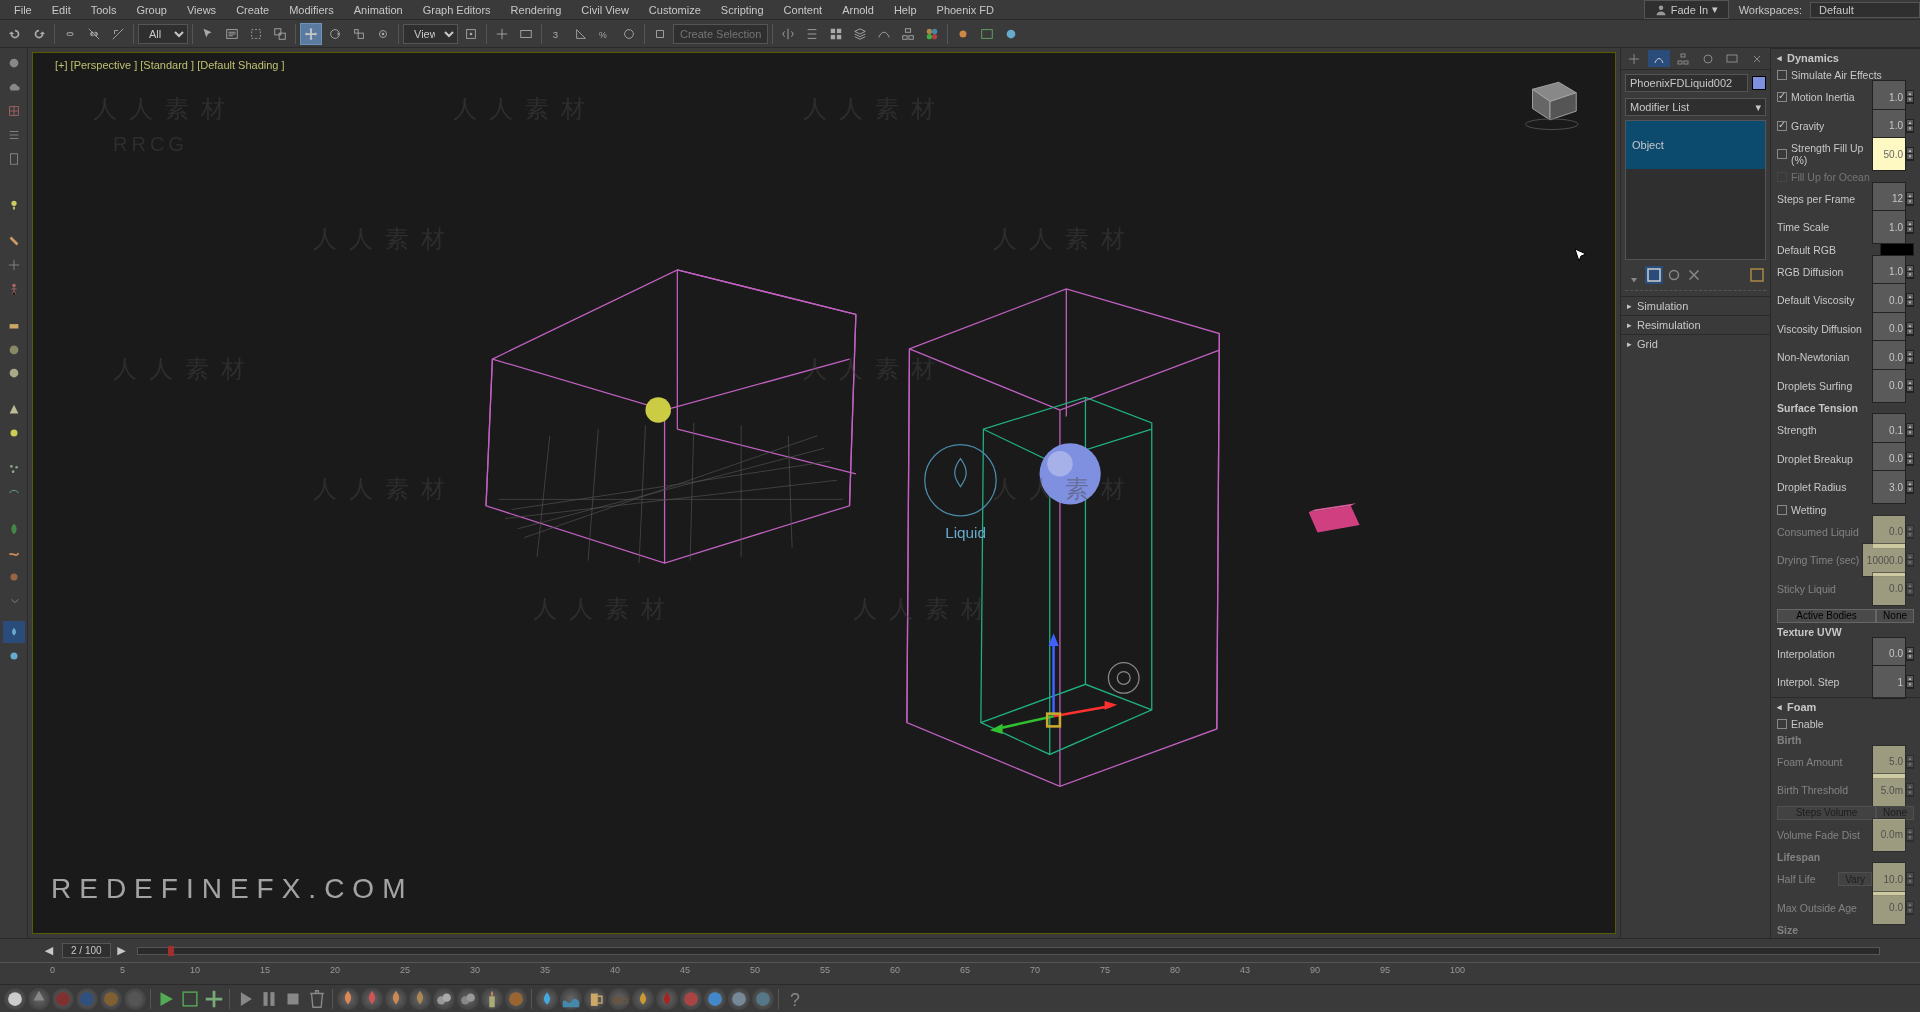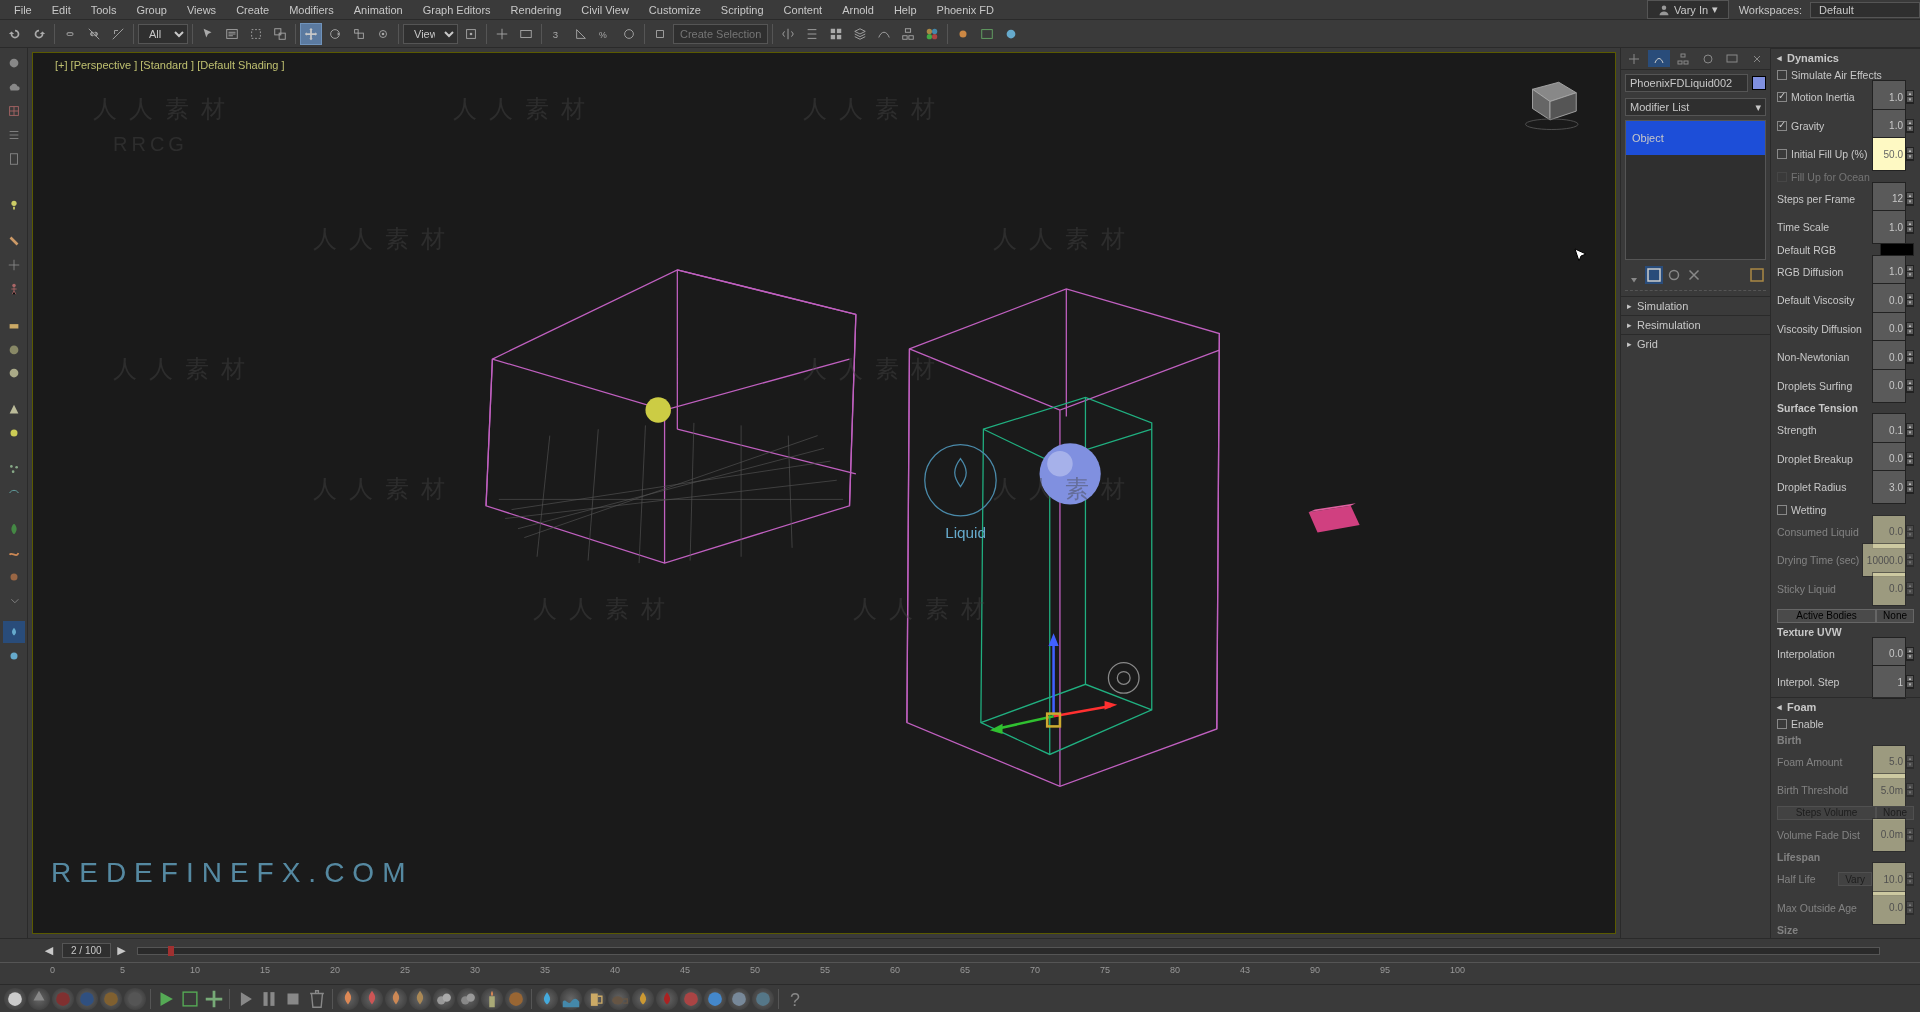--- a/index.html
+++ b/index.html
@@ -25,33 +25,33 @@
 
 .main { display:flex; height:calc(1012px - 20px - 28px - 24px - 22px - 28px); }
 .left-rail { width:28px; background:#3a3a3a; display:flex; flex-direction:column; align-items:center; padding-top:4px; gap:2px; border-right:1px solid #2a2a2a;}
 .lr-btn { width:22px; height:22px; display:flex; align-items:center; justify-content:center; }
 .lr-btn svg { width:14px;height:14px; }
 
 .viewport-wrap { flex:1; display:flex; flex-direction:column; background:#1a1a1a; position:relative; margin:4px; border:1px solid #5a5a00; }
 .viewport-label { position:absolute; top:6px; left:10px; color:#bfc070; font-size:11px;padding-left:12px; }
 .viewport { width:100%; height:100%; }
 .watermark { position:absolute; color:#444; font-size:36px; font-weight:400; letter-spacing:12px; opacity:.45; pointer-events:none; }
-.wm-brand { position:absolute; bottom:44px; left:18px; color:#7dd3fc; font-size:28px; letter-spacing:8px; opacity:.6;margin-top:35px;}
+.wm-brand { position:absolute; bottom:28px; left:18px; color:#ffffff; font-size:28px; letter-spacing:8px; opacity:.6;margin-top:35px;}
 .viewcube { position:absolute; top:10px; right:30px; width:70px; height:70px; }
 
 .right-panel { width:300px; background:#3a3a3a; display:flex; border-left:1px solid #2a2a2a;}
 .mod-panel { width:150px; border-right:1px solid #2a2a2a; display:flex; flex-direction:column; }
 .mod-tabs { height:22px; display:flex; gap:2px; padding:2px; border-bottom:1px solid #2a2a2a;}
 .mod-tab { flex:1; background:#3a3a3a; display:flex; align-items:center; justify-content:center;}
 .mod-tab svg{width:12px;height:12px;}
 .obj-name { background:#2f2f2f; margin:4px; padding:2px 4px; font-size:11px; border:1px solid #555;}
 .mod-dd { margin:2px 4px; background:#2f2f2f; border:1px solid #555; padding:2px 4px; font-size:11px; position:relative;}
 .mod-dd:after{content:"▾"; position:absolute; right:4px;}
 .mod-stack { margin:2px 4px; background:#2f2f2f; border:1px solid #555; flex:1; max-height:140px;}
-.mod-stack .sel { background:#1d4ed8; padding:11px 6px; }
+.mod-stack .sel { background:#0c4a6e; padding:18px 6px; }
 .stack-tools { display:flex; gap:2px; padding:4px; }
 .stack-tools .stb{width:18px;height:18px;display:flex;align-items:center;justify-content:center;}
 .rollouts { display:flex; flex-direction:column; }
 .rollout { border-top:1px solid #2a2a2a; padding:3px 6px; cursor:pointer; display:flex; align-items:center;}
 .rollout::before { content:"▸"; width:10px; display:inline-block; font-size:9px;}
 
 .prop-panel { flex:1; display:flex; flex-direction:column; overflow-y:auto; }
 .prop-panel::-webkit-scrollbar{width:8px;}
 .prop-panel::-webkit-scrollbar-thumb{background:#555;}
 .section-hdr { border-top:1px solid #2a2a2a; padding:3px 6px; font-weight:bold; display:flex; align-items:center;}
@@ -103,21 +103,21 @@
   <span class="menu-item">Content</span>
   <span class="menu-item">Arnold</span>
   <span class="menu-item">Help</span>
   <span class="menu-item">Phoenix FD</span>
   <div class="right">
     <div class="signin">
       <svg viewBox="0 0 16 16">
           <circle cx="8" cy="5" r="3" fill="#999"></circle>
           <path d="M2 15c0-3 3-5 6-5s6 2 6 5" fill="#999"></path>
         </svg>
-      <span>Vary In</span>
+      <span>Fade In</span>
       <span>▾</span>
     </div>
     <span class="wk">Workspaces:</span>
     <input class="wk-input" value="Default" style="">
   </div>
 </div>
 
 <div class="toolbar">
   <div class="tb-btn">
       <svg viewBox="0 0 16 16">
@@ -622,21 +622,21 @@
           <span class="chk checked"></span>
           <label>Gravity</label>
           <input class="num" value="1.0" style="">
           <div class="spinner">
             <div>▴</div>
             <div>▾</div>
           </div>
         </div>
       <div class="row">
           <span class="chk"></span>
-          <label>Initial Fill Up (%)</label>
+          <label>Strength Fill Up (%)</label>
           <input class="num dis" value="50.0" style="">
           <div class="spinner">
             <div>▴</div>
             <div>▾</div>
           </div>
         </div>
       <div class="row" style="opacity:.4">
           <span class="chk dim"></span>
           <label>Fill Up for Ocean</label>
         </div>

